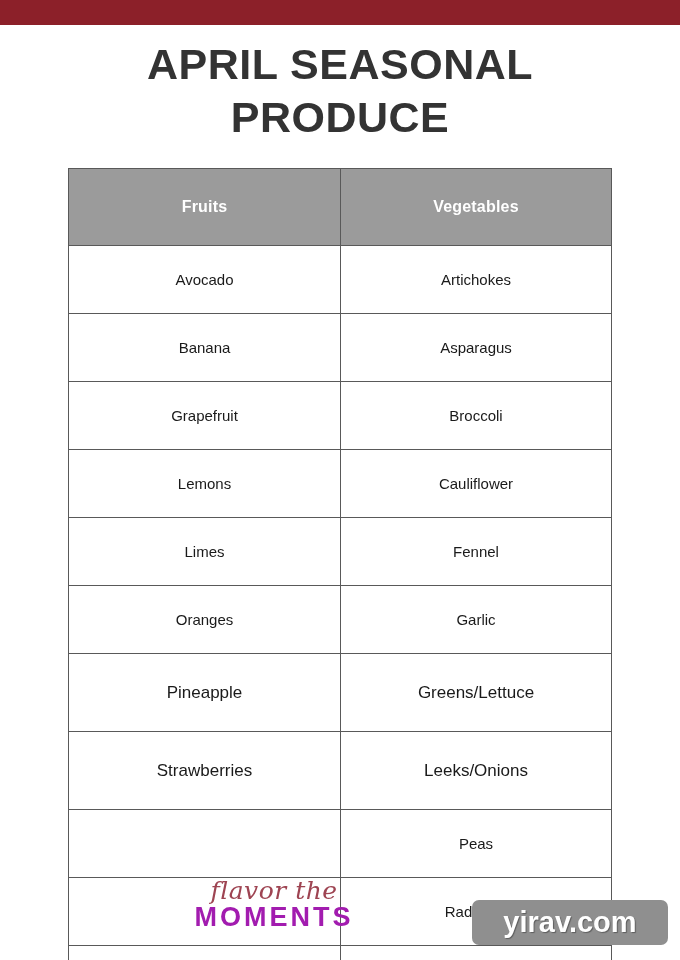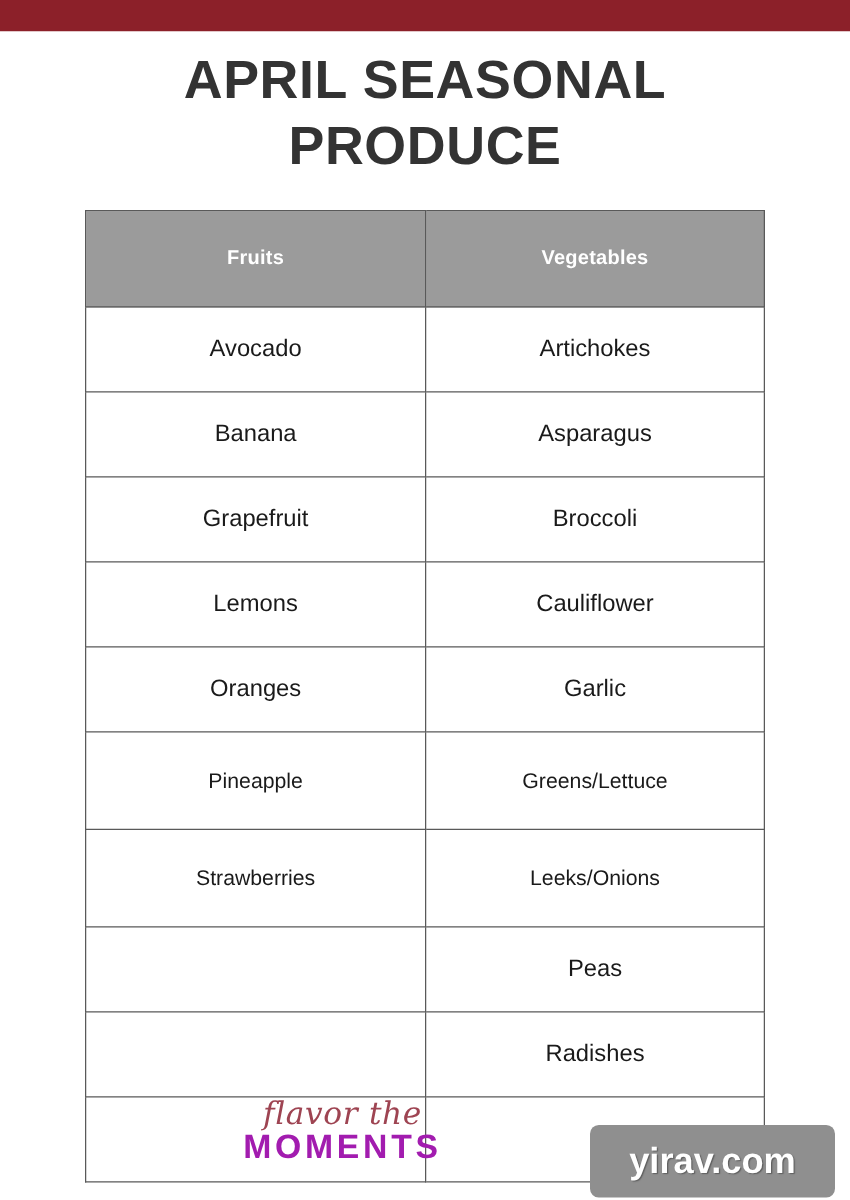--- a/index.html
+++ b/index.html
@@ -62,21 +62,21 @@
   .produce-table th {
     background: #9b9b9b;
     color: #ffffff;
     font-size: 16px;
     font-weight: bold;
     height: 56px;
     letter-spacing: 0.2px;
   }
   .produce-table td {
     color: #1a1a1a;
-    font-size: 19px;
+    font-size: 15px;
     height: 47px;
     font-weight: normal;
   }
   .produce-table tr.tall-row td {
     height: 57px;
     font-size: 17px;
   }
   .produce-table col.col-fruits { width: 272px; }
   .produce-table col.col-veg    { width: 271px; }
 
@@ -106,21 +106,21 @@
     letter-spacing: 3px;
     color: #a21caf;
   }
 
   
   .watermark {
     position: absolute;
     left: 472px;
     top: 900px;
     width: 196px;
-    height: 58px;
+    height: 45px;
     background: #8f8f8f;
     border-radius: 7px;
     display: flex;
     align-items: center;
     justify-content: center;
   }
   .watermark-text {
     color: #ffffff;
     font-family: "Liberation Sans", sans-serif;
     font-weight: bold;
@@ -161,20 +161,24 @@
       </tr>
       <tr>
         <td>Grapefruit</td>
         <td>Broccoli</td>
       </tr>
       <tr>
         <td>Lemons</td>
         <td>Cauliflower</td>
       </tr>
       <tr>
+        <td>Limes</td>
+        <td>Fennel</td>
+      </tr>
+      <tr>
         <td>Oranges</td>
         <td>Garlic</td>
       </tr>
       <tr class="tall-row">
         <td>Pineapple</td>
         <td>Greens/Lettuce</td>
       </tr>
       <tr class="tall-row">
         <td>Strawberries</td>
         <td>Leeks/Onions</td>

